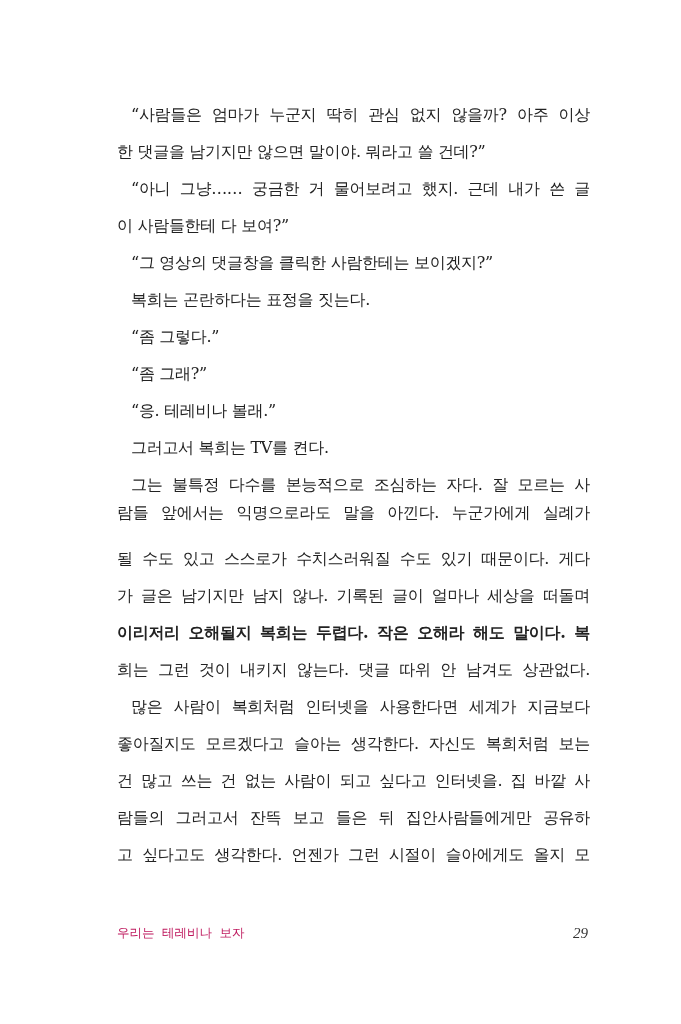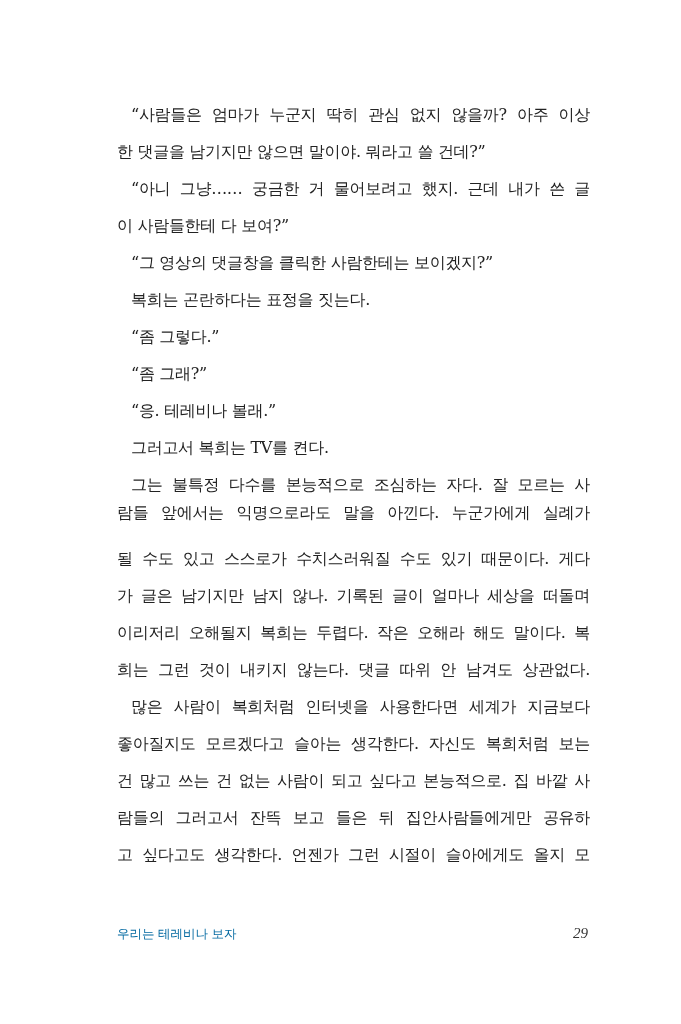--- a/index.html
+++ b/index.html
@@ -40,22 +40,22 @@
     width: 473px;
     text-align: justify;
     text-align-last: justify;
   }
   .footer-title {
     position: absolute;
     left: 117px;
     top: 925px;
     font-size: 12.5px;
     line-height: 18px;
-    color: #0369a1;
-    font-family: Liberation Sans, sans-serif;
+    color: #be185d;
+    font-family: Liberation Mono, monospace;
   }
   .footer-page {
     position: absolute;
     right: 93px;
     top: 923px;
     font-size: 15px;
     line-height: 20px;
     color: #333333;
     font-family: "Liberation Serif", "DejaVu Serif", serif;
     font-style: italic;
@@ -73,24 +73,24 @@
     <div class="line" style="top:148px;padding-left:14px;">“그 영상의 댓글창을 클릭한 사람한테는 보이겠지?”</div>
     <div class="line" style="top:185px;padding-left:14px;">복희는 곤란하다는 표정을 짓는다.</div>
     <div class="line" style="top:222px;padding-left:14px;">“좀 그렇다.”</div>
     <div class="line" style="top:259px;padding-left:14px;">“좀 그래?”</div>
     <div class="line" style="top:296px;padding-left:14px;">“응. 테레비나 볼래.”</div>
     <div class="line" style="top:333px;padding-left:14px;">그러고서 복희는 TV를 켠다.</div>
     <div class="line justify" style="top:370px;padding-left:14px;width:459px;">그는 불특정 다수를 본능적으로 조심하는 자다. 잘 모르는 사</div>
     <div class="line justify" style="top:398px;">람들 앞에서는 익명으로라도 말을 아낀다. 누군가에게 실례가</div>
     <div class="line justify" style="top:444px;">될 수도 있고 스스로가 수치스러워질 수도 있기 때문이다. 게다</div>
     <div class="line justify" style="top:481px;">가 글은 남기지만 남지 않나. 기록된 글이 얼마나 세상을 떠돌며</div>
-    <div class="line justify" style="top:518px;">이리저리 오해될지 복희는 두렵다. 작은 오해라 해도 말이다. 복</div>
+    <div class="line justify" style="top:518px;font-weight:bold;">이리저리 오해될지 복희는 두렵다. 작은 오해라 해도 말이다. 복</div>
     <div class="line justify" style="top:555px;">희는 그런 것이 내키지 않는다. 댓글 따위 안 남겨도 상관없다.</div>
     <div class="line justify" style="top:592px;padding-left:14px;width:459px;">많은 사람이 복희처럼 인터넷을 사용한다면 세계가 지금보다</div>
     <div class="line justify" style="top:629px;">좋아질지도 모르겠다고 슬아는 생각한다. 자신도 복희처럼 보는</div>
-    <div class="line justify" style="top:666px;">건 많고 쓰는 건 없는 사람이 되고 싶다고 본능적으로. 집 바깥 사</div>
+    <div class="line justify" style="top:666px;">건 많고 쓰는 건 없는 사람이 되고 싶다고 인터넷을. 집 바깥 사</div>
     <div class="line justify" style="top:703px;">람들의 그러고서 잔뜩 보고 들은 뒤 집안사람들에게만 공유하</div>
     <div class="line justify" style="top:740px;">고 싶다고도 생각한다. 언젠가 그런 시절이 슬아에게도 올지 모</div>
   </div>
 
   <div class="footer-title">우리는 테레비나 보자</div>
   <div class="footer-page">29</div>
 </div>
 
 </body></html>

